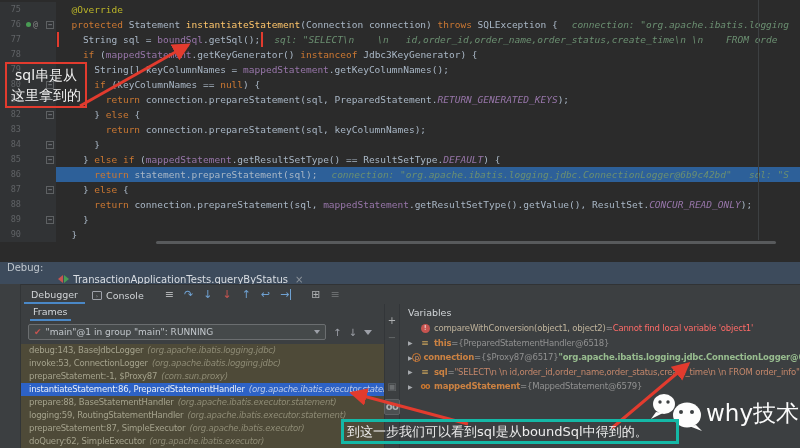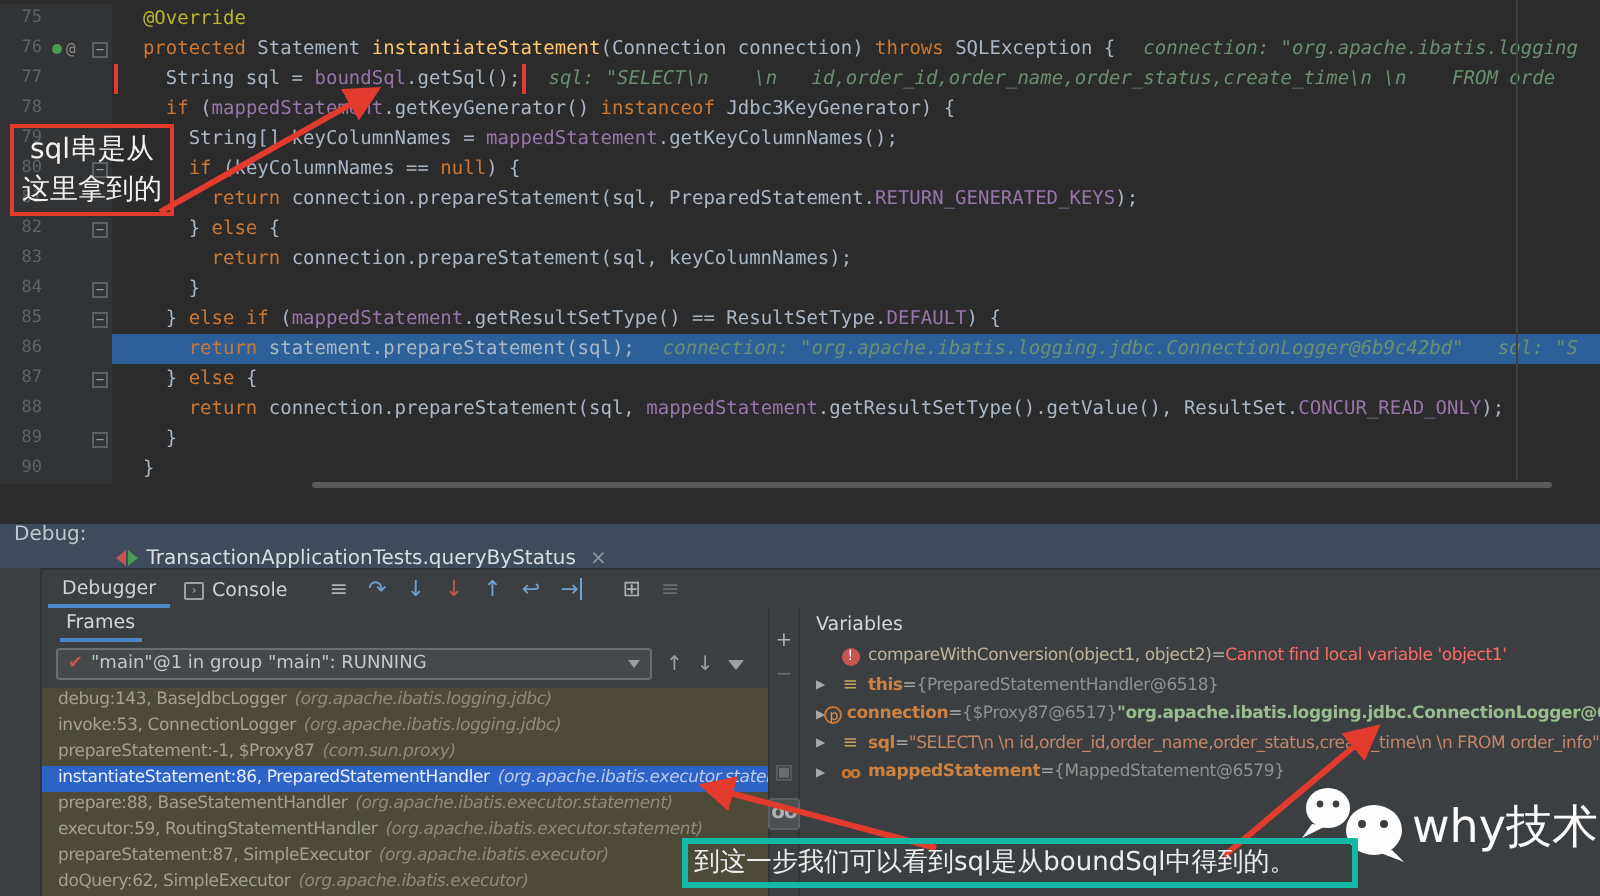--- a/index.html
+++ b/index.html
@@ -15,21 +15,21 @@
   .gmarks{flex:1;display:flex;align-items:center;gap:2px;padding-left:2px;position:relative;}
   .ov-dot{width:5px;height:5px;border-radius:50%;background:#499C54;display:inline-block;}
   .at-mark{color:#8a8a8a;font-size:8px;}
   .fold{margin-left:auto;margin-right:2px;width:8px;height:8px;border:1px solid #5e6163;color:#9da0a8;
         font-size:7px;line-height:6px;text-align:center;}
   .line-body{flex:1;display:flex;align-items:center;padding-left:4px;white-space:pre;overflow:hidden;}
   .code-line.exec .line-body{background:#2D6099;}
   .red-box{outline:2px solid #E23B2E;outline-offset:1px;}
   .inline-hint{color:#6b8f71;font-style:italic;margin-left:14px;}
   .tok-p{color:#A9B7C6}.tok-kw{color:#CC7832}.tok-ann{color:#BBB529}
-  .tok-decl{color:#FFC66B}.tok-fld{color:#9876AA}.tok-con{color:#9876AA;}
+  .tok-decl{color:#FFC66B}.tok-fld{color:#9876AA}.tok-con{color:#9876AA;font-style:italic}
   .margin-guide{position:absolute;left:758px;top:0;width:1px;height:240px;background:#3d4042;}
   .hscroll{position:absolute;left:56px;top:240px;width:740px;height:5px;background:#2b2b2b;}
   .hscroll-thumb{position:absolute;left:100px;top:1px;width:620px;height:3px;background:#585a5c;border-radius:2px;}
 
   
   .breadcrumb{position:absolute;left:0;top:245px;width:800px;height:17px;background:#37393B;
               display:flex;align-items:center;padding-left:56px;gap:6px;font-size:9.5px;color:#9DA0A8;}
   .bc-sep{color:#6a6d6f;}
 
   
@@ -307,21 +307,21 @@
       <span class="nav-ic" data-name="previous-frame-icon">↑</span>
       <span class="nav-ic" data-name="next-frame-icon">↓</span>
       <span class="funnel" data-name="filter-icon"></span>
     </div>
     <div class="frames-list" data-name="frames-list">
         <div class="frame-row" data-name="frame-row"><span class="frame-loc" data-name="frame-location">debug:143, BaseJdbcLogger</span><span class="frame-pkg" data-name="frame-package">(org.apache.ibatis.logging.jdbc)</span></div>
         <div class="frame-row" data-name="frame-row"><span class="frame-loc" data-name="frame-location">invoke:53, ConnectionLogger</span><span class="frame-pkg" data-name="frame-package">(org.apache.ibatis.logging.jdbc)</span></div>
         <div class="frame-row" data-name="frame-row"><span class="frame-loc" data-name="frame-location">prepareStatement:-1, $Proxy87</span><span class="frame-pkg" data-name="frame-package">(com.sun.proxy)</span></div>
         <div class="frame-row sel" data-name="frame-row"><span class="frame-loc" data-name="frame-location">instantiateStatement:86, PreparedStatementHandler</span><span class="frame-pkg" data-name="frame-package">(org.apache.ibatis.executor.statement)</span></div>
         <div class="frame-row" data-name="frame-row"><span class="frame-loc" data-name="frame-location">prepare:88, BaseStatementHandler</span><span class="frame-pkg" data-name="frame-package">(org.apache.ibatis.executor.statement)</span></div>
-        <div class="frame-row" data-name="frame-row"><span class="frame-loc" data-name="frame-location">executor:59, RoutingStatementHandler</span><span class="frame-pkg" data-name="frame-package">(org.apache.ibatis.executor.statement)</span></div>
+        <div class="frame-row" data-name="frame-row"><span class="frame-loc" data-name="frame-location">logging:59, RoutingStatementHandler</span><span class="frame-pkg" data-name="frame-package">(org.apache.ibatis.executor.statement)</span></div>
         <div class="frame-row" data-name="frame-row"><span class="frame-loc" data-name="frame-location">prepareStatement:87, SimpleExecutor</span><span class="frame-pkg" data-name="frame-package">(org.apache.ibatis.executor)</span></div>
         <div class="frame-row" data-name="frame-row"><span class="frame-loc" data-name="frame-location">doQuery:62, SimpleExecutor</span><span class="frame-pkg" data-name="frame-package">(org.apache.ibatis.executor)</span></div>
       </div>
   </div>
 
   <div class="watch-strip" data-name="watches-toolbar-strip">
       <span class="ic-gray" data-name="add-watch-button">+</span>
       <span class="ic-dim" data-name="remove-watch-button">−</span>
       <span class="ic-dim" data-name="duplicate-watch-button">▣</span>
       <span class="ic-gray" data-name="show-watches-button">oo</span>

